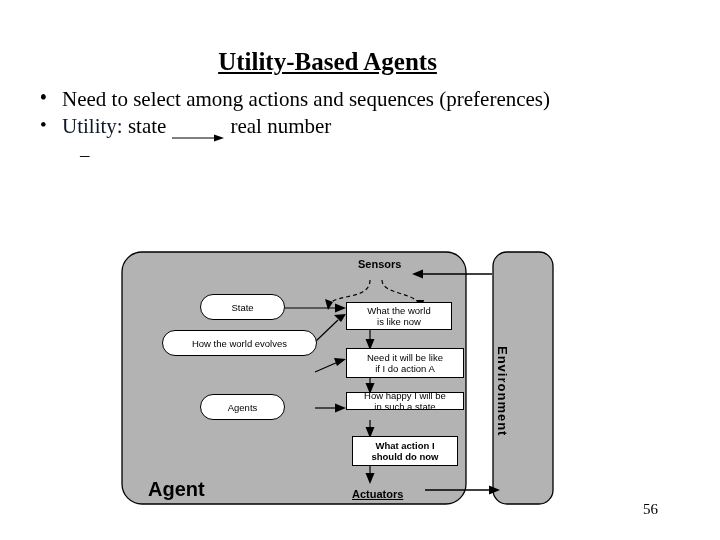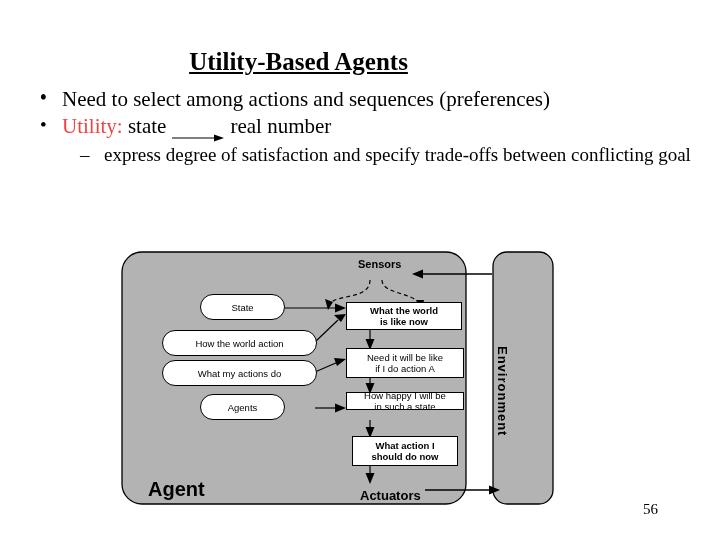--- a/index.html
+++ b/index.html
@@ -21,20 +21,21 @@
     position: absolute;
     top: 48px;
     left: 0;
     width: 597px;
     text-align: center;
     font-family: "Liberation Serif", serif;
     font-size: 25px;
     font-weight: bold;
     text-decoration: underline;
     letter-spacing: 0px;
+    padding-left: 29px;
   }
 
   
   .bullets {
     position: absolute;
     top: 85px;
     left: 18px;
     width: 690px;
   }
   .bullet-l1 {
@@ -58,21 +59,21 @@
     padding-left: 86px;
     margin-top: 4px;
   }
   .bullet-l2 .dash {
     position: absolute;
     left: 62px;
     top: 0px;
     font-size: 19px;
   }
   .hl-utility {
-    color: #ef4444;
+    color: #0f172a;
   }
   .arrow-gap {
     display: inline-block;
     width: 64px;
     text-align: center;
     position: relative;
   }
   .arrow-gap .arr {
     position: absolute;
     left: 6px;
@@ -154,21 +155,20 @@
   <div class="bullet-l1">
     <span class="dot">•</span>
     <span class="hl-utility">Utility:</span><span> state</span><span class="arrow-gap"><svg class="arr" viewBox="0 0 52 10" xmlns="http://www.w3.org/2000/svg">
           <line x1="0" y1="5" x2="44" y2="5" stroke="#000" stroke-width="1.2"></line>
           <polygon points="52,5 42,1.5 42,8.5" fill="#000"></polygon>
         </svg></span><span>real number</span>
   </div>
 
   <div class="bullet-l2">
     <span class="dash">–</span>
-    <span>express degree of satisfaction and specify trade-offs between conflicting goal</span>
   </div>
 
 </div>
 
 <div class="figure">
 
   <svg class="env-box" viewBox="0 0 455 268" xmlns="http://www.w3.org/2000/svg">
 
     <rect x="373" y="2" width="60" height="252" rx="14" ry="14" fill="#b3b3b3" stroke="#000" stroke-width="1.3"></rect>
 
@@ -207,33 +207,32 @@
     <polygon points="250,188 245.5,177 254.5,177" fill="#000"></polygon>
 
     <line x1="250" y1="214" x2="250" y2="228" stroke="#000" stroke-width="1.2"></line>
     <polygon points="250,234 245.5,223 254.5,223" fill="#000"></polygon>
   </svg>
 
   <div class="fig-label" style="left:390px; top:96px; transform: rotate(90deg); transform-origin: left top; white-space: nowrap; font-size:13px; letter-spacing:1px;">Environment</div>
 
   <div class="fig-label" style="left:232px; top:8px; font-size:11px;margin-left:6px;">Sensors</div>
 
-  <div class="fig-label" style="left:240px; top:238px; font-size:13px;">Actuators</div>
+  <div class="fig-label" style="left:232px; top:238px; font-size:11px;text-decoration:underline;">Actuators</div>
 
   <div class="fig-label" style="left:28px; top:228px; font-size:20px;">Agent</div>
 
   <div class="node round" style="left:80px; top:44px; width:85px; height:26px;">State</div>
 
-  <div class="node round" style="left:42px; top:80px; width:155px; height:26px;">How the world action</div>
-
-  <div class="node round" style="left:42px; top:110px; width:155px; height:26px;">What my actions do</div>
+  <div class="node round" style="left:42px; top:80px; width:155px; height:26px;">How the world evolves</div>
+
 
   <div class="node round" style="left:80px; top:144px; width:85px; height:26px;">Agents</div>
 
-  <div class="node rect" style="left:226px; top:52px; width:116px; height:28px; white-space:pre-line;font-weight:bold;">What the world
+  <div class="node rect" style="left:226px; top:52px; width:106px; height:28px; white-space:pre-line;">What the world
 is like now</div>
 
   <div class="node rect" style="left:226px; top:98px; width:118px; height:30px; white-space:pre-line;">Need it will be like
 if I do action A</div>
 
   <div class="node rect" style="left:226px; top:142px; width:118px; height:18px; white-space:pre-line;">How happy I will be
 in such a state</div>
 
   <div class="node rect" style="left:232px; top:186px; width:106px; height:30px; white-space:pre-line;font-weight:bold;">What action I
 should do now</div>

